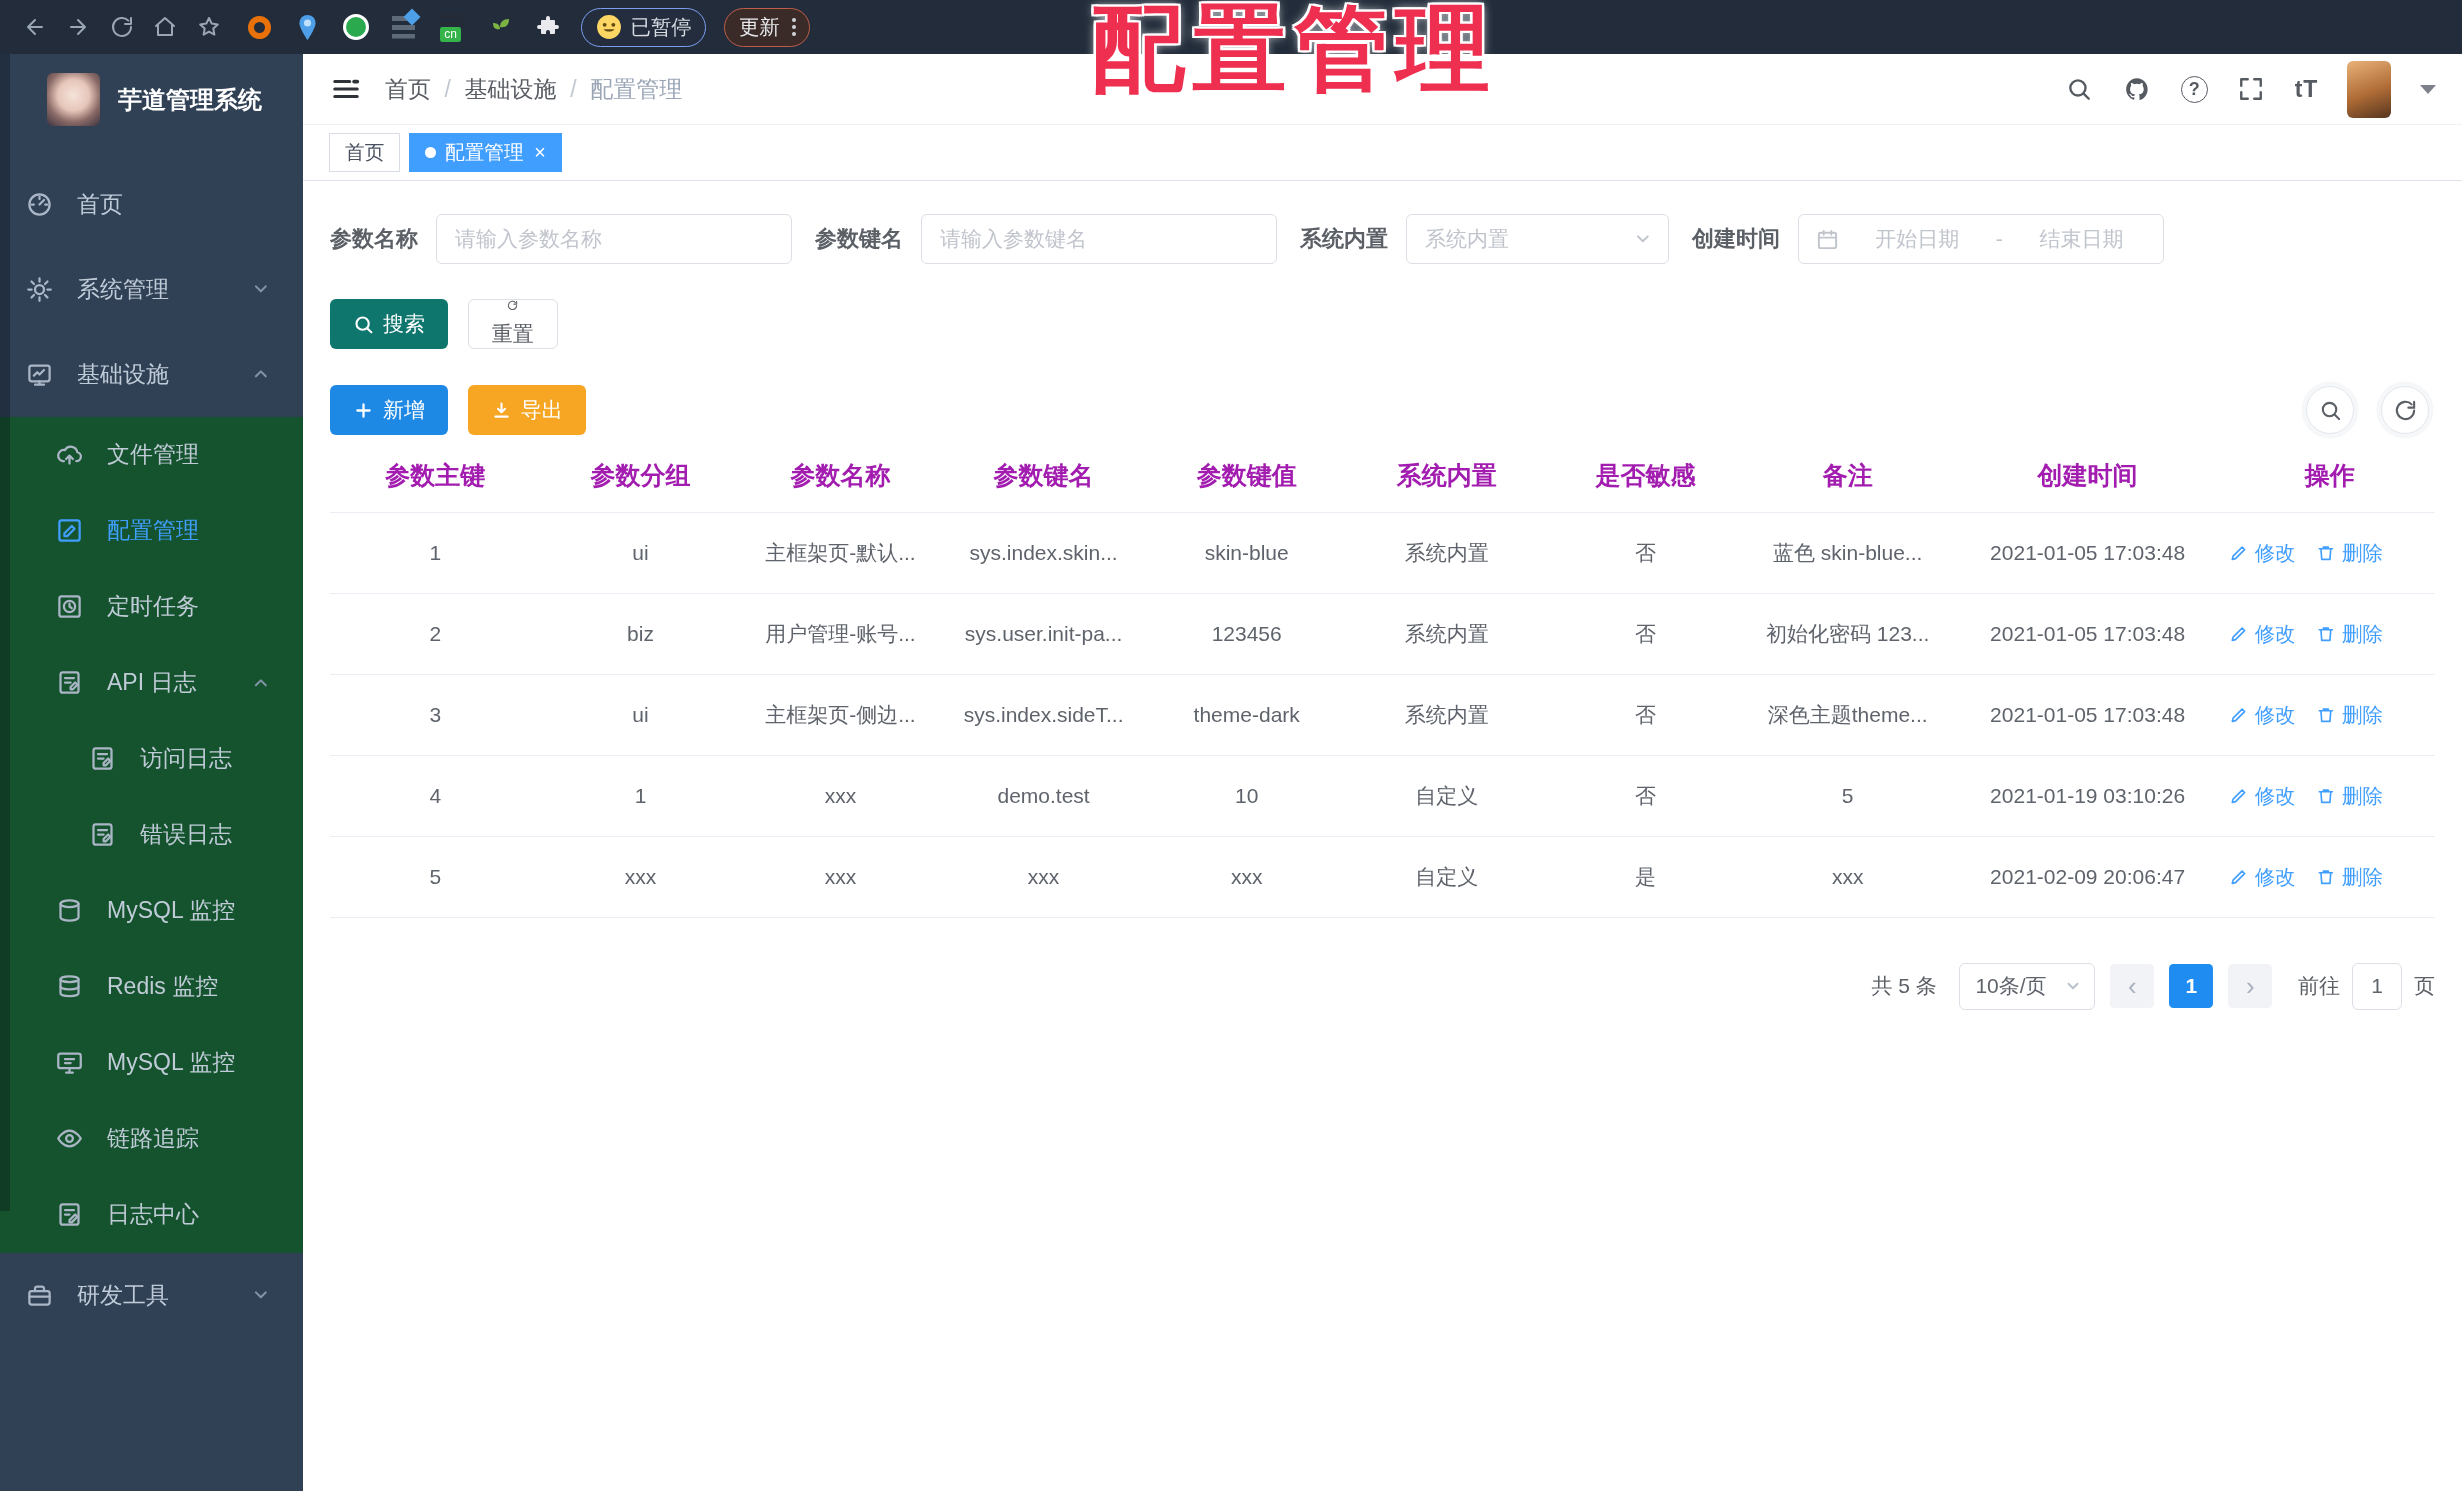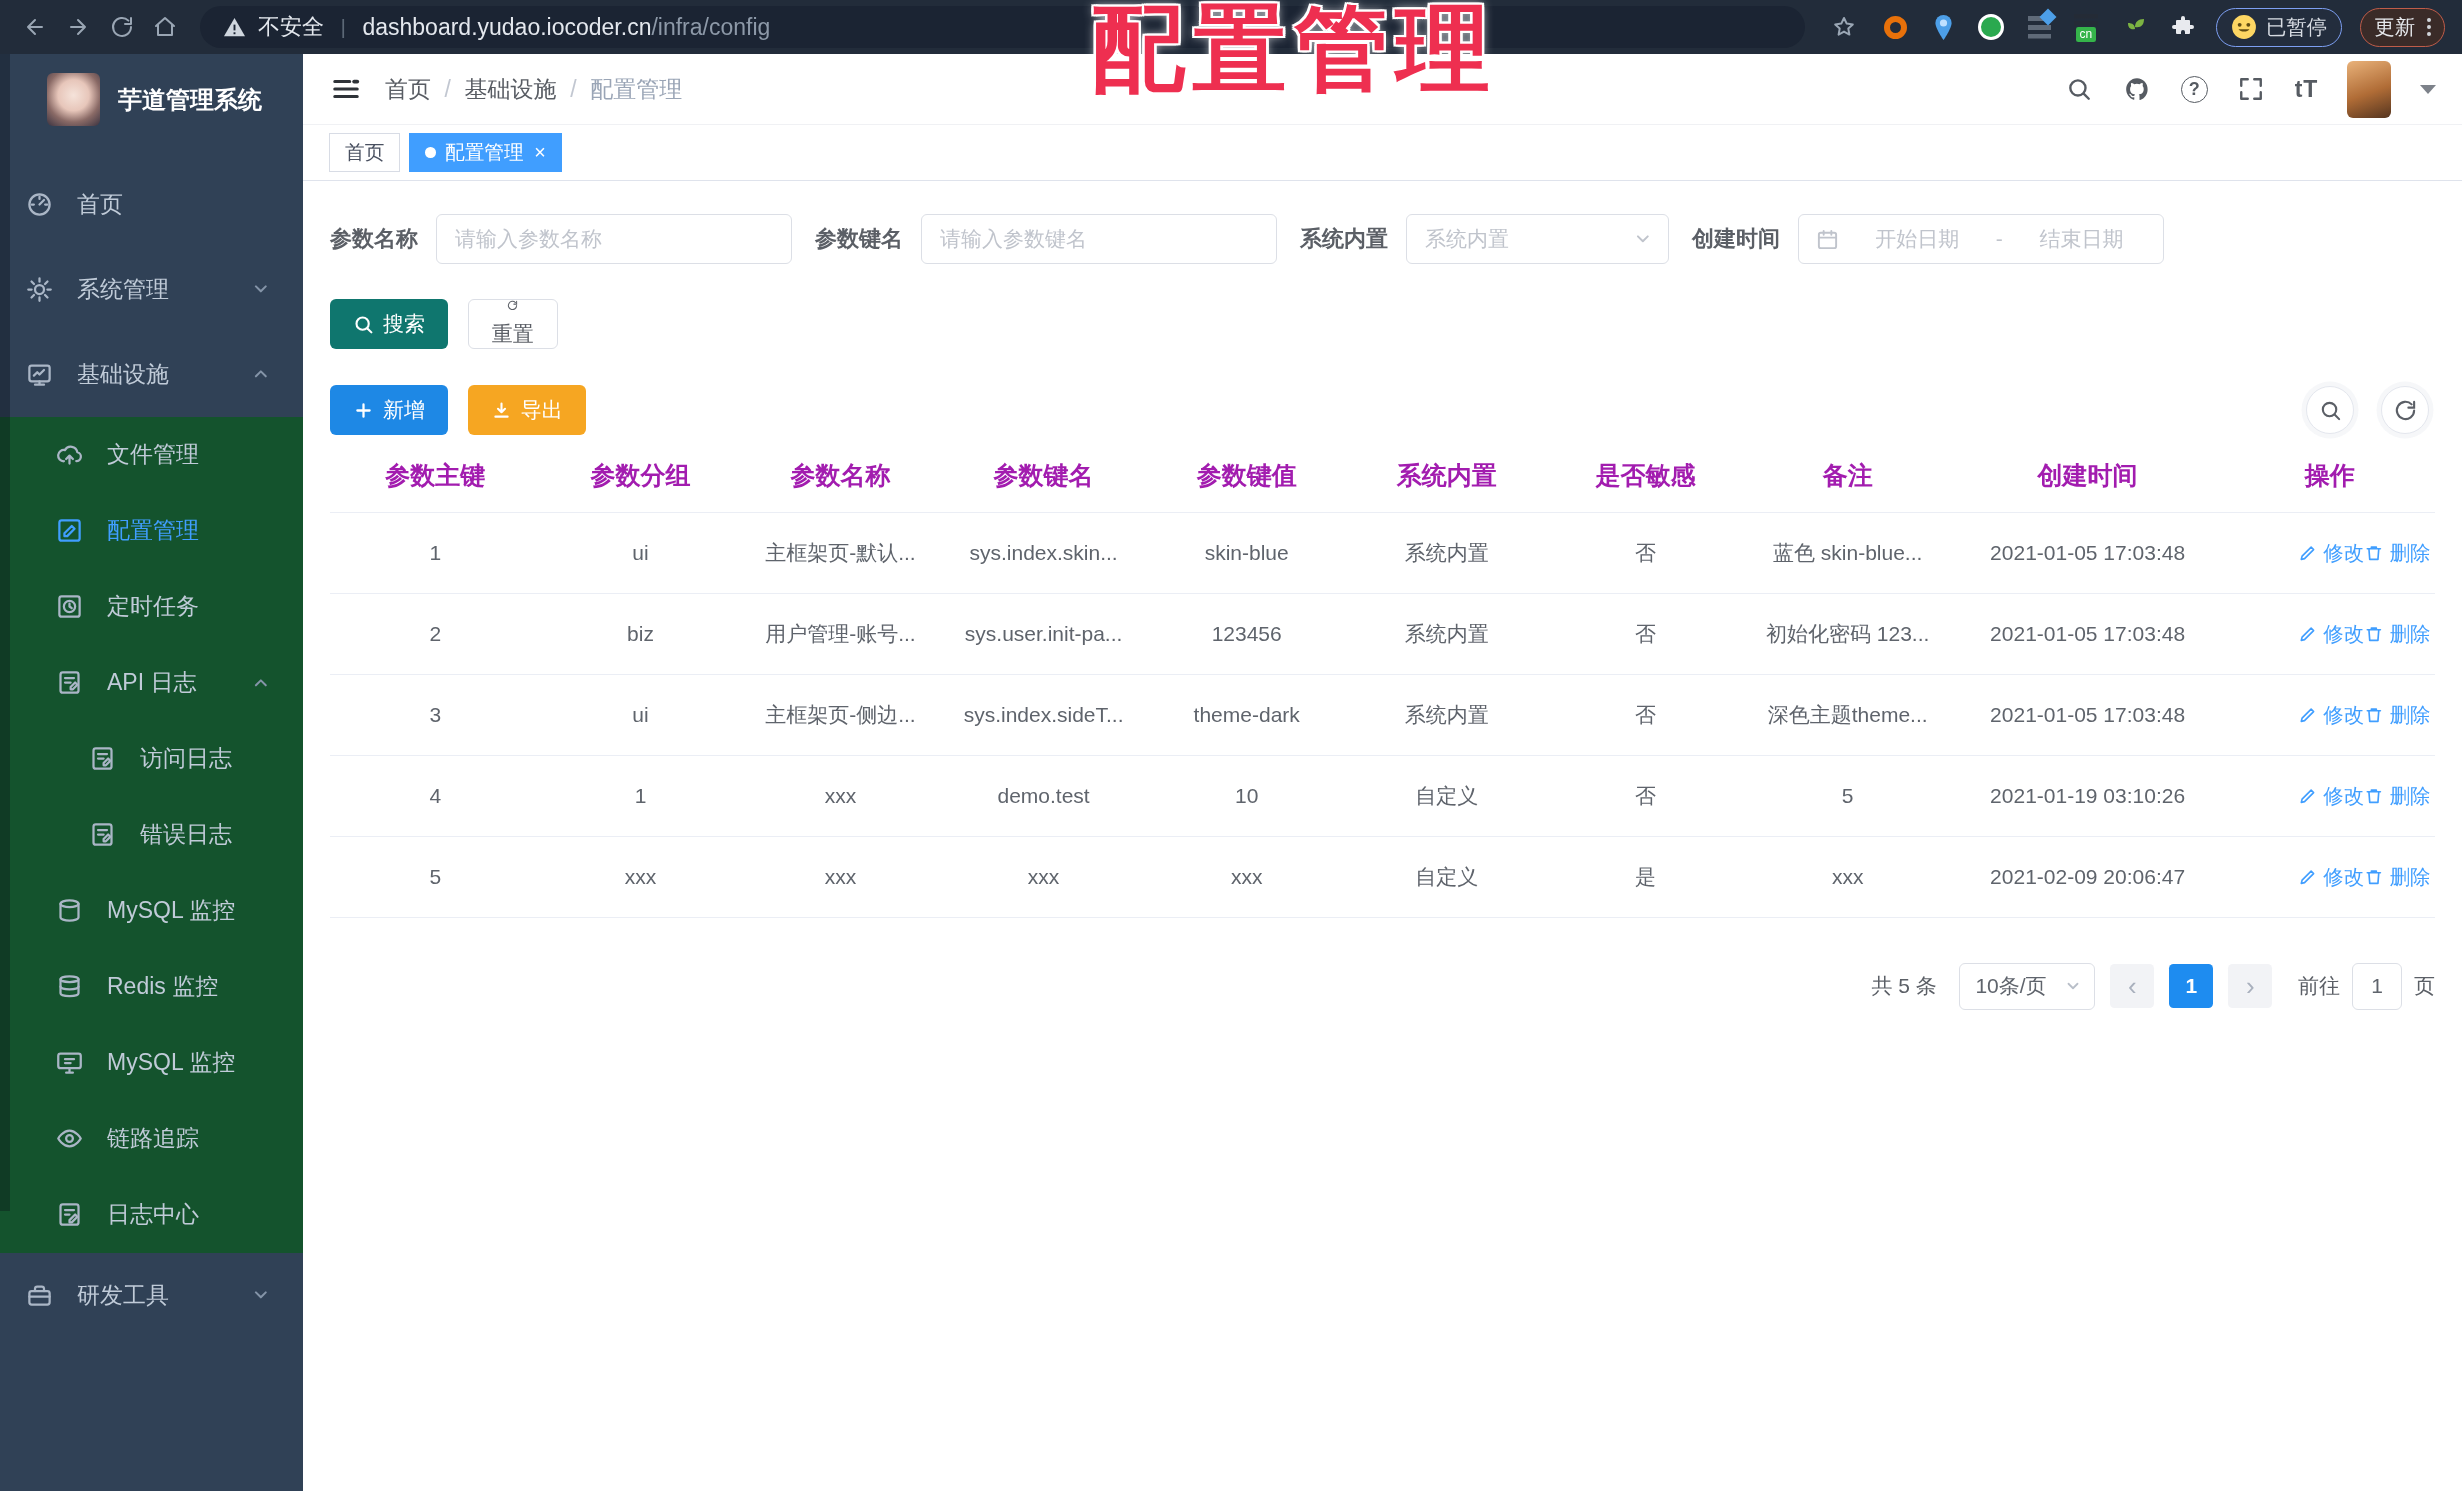--- a/index.html
+++ b/index.html
@@ -103,21 +103,21 @@
   .toolbar-row { display:flex; align-items:center; margin-top:36px; }
   .toolbar-right { margin-left:auto; display:flex; gap:27px; padding-right:6px; }
   .circle-btn { width:48px; height:48px; border-radius:50%; border:1.5px solid #e4e7ee; background:#fff; color:#5b5f66; display:flex; align-items:center; justify-content:center; cursor:pointer; box-shadow:0 0 0 4.5px rgba(228,231,238,.35); }
   .circle-btn svg { width:23px; height:23px; }
 
   
   table.grid { width:100%; border-collapse:collapse; margin-top:6px; table-layout:fixed; }
   .grid th { font-size:25px; color:#a21caf; font-weight:bold; padding:18px 4.5px 19.7px; text-align:center; }
   .grid td { font-size:21px; color:#5f646c; padding:26px 4.5px; text-align:center; border-top:0.8px solid #ebeef5; white-space:nowrap; overflow:hidden; }
   .grid tr:last-child td { border-bottom:0.8px solid #ebeef5; }
-  .ops { display:flex; justify-content:flex-end; }
+  .ops { display:flex; justify-content:flex-start; gap:21px; }
   .op-link { color:#409eff; font-size:20.4px; display:flex; align-items:center; gap:6px; cursor:pointer; white-space:nowrap; }
   .op-link svg { width:19.7px; height:19.7px; }
   col.c-id{width:10%} col.c-group{width:9.5%} col.c-name{width:9.5%} col.c-key{width:9.8%} col.c-value{width:9.5%}
   col.c-builtin{width:9.5%} col.c-sens{width:9.4%} col.c-remark{width:9.8%} col.c-created{width:13%} col.c-ops{width:10%}
 
   
   .pager { display:flex; align-items:center; justify-content:flex-end; gap:15px; margin-top:45px; font-size:21px; color:#5b5f66; }
   .pg-total { margin-right:7.6px; }
   .pg-size { width:136px; height:47px; border:1.5px solid #dcdfe6; border-radius:6px; display:flex; align-items:center; justify-content:space-between; padding:0 12px 0 15px; color:#5f646c; cursor:pointer; }
   .pg-size .chev { width:18px; height:18px; color:#b9bfc9; }
@@ -154,32 +154,20 @@
           <path d="M21 3v6h-6"></path>
         </svg>
     </div>
     <div class="nav-btn">
       <svg viewBox="0 0 24 24" fill="none" stroke="currentColor" stroke-width="2" stroke-linecap="round" stroke-linejoin="round">
           <path d="M3 11l9-8 9 8"></path>
           <path d="M5 10v10h14V10"></path>
         </svg>
     </div>
 
-    <div class="url-pill">
-      <svg class="sec-icon" width="23" height="23" viewBox="0 0 24 24" fill="currentColor">
-          <path d="M12 2L23 21H1z"></path>
-          <rect x="11" y="9" width="2" height="6" fill="#1b2433"></rect>
-          <rect x="11" y="17" width="2" height="2" fill="#1b2433"></rect>
-        </svg>
-      <span class="sec-label">不安全</span>
-      <span class="url-div">|</span>
-      <span style="white-space:nowrap; overflow:hidden;">
-        <span class="url-host">dashboard.yudao.iocoder.cn</span><span class="url-path">/infra/config</span>
-      </span>
-    </div>
 
     <div class="bar-right">
       <div class="nav-btn">
         <svg viewBox="0 0 24 24" fill="none" stroke="#9aa6b4" stroke-width="2" stroke-linejoin="round">
             <path d="M12 3l2.7 5.6 6.1.8-4.5 4.2 1.1 6-5.4-3-5.4 3 1.1-6L3.2 9.4l6.1-.8z"></path>
           </svg>
       </div>
       <div class="ext">
           <div class="ext-donut"></div>
         </div>

